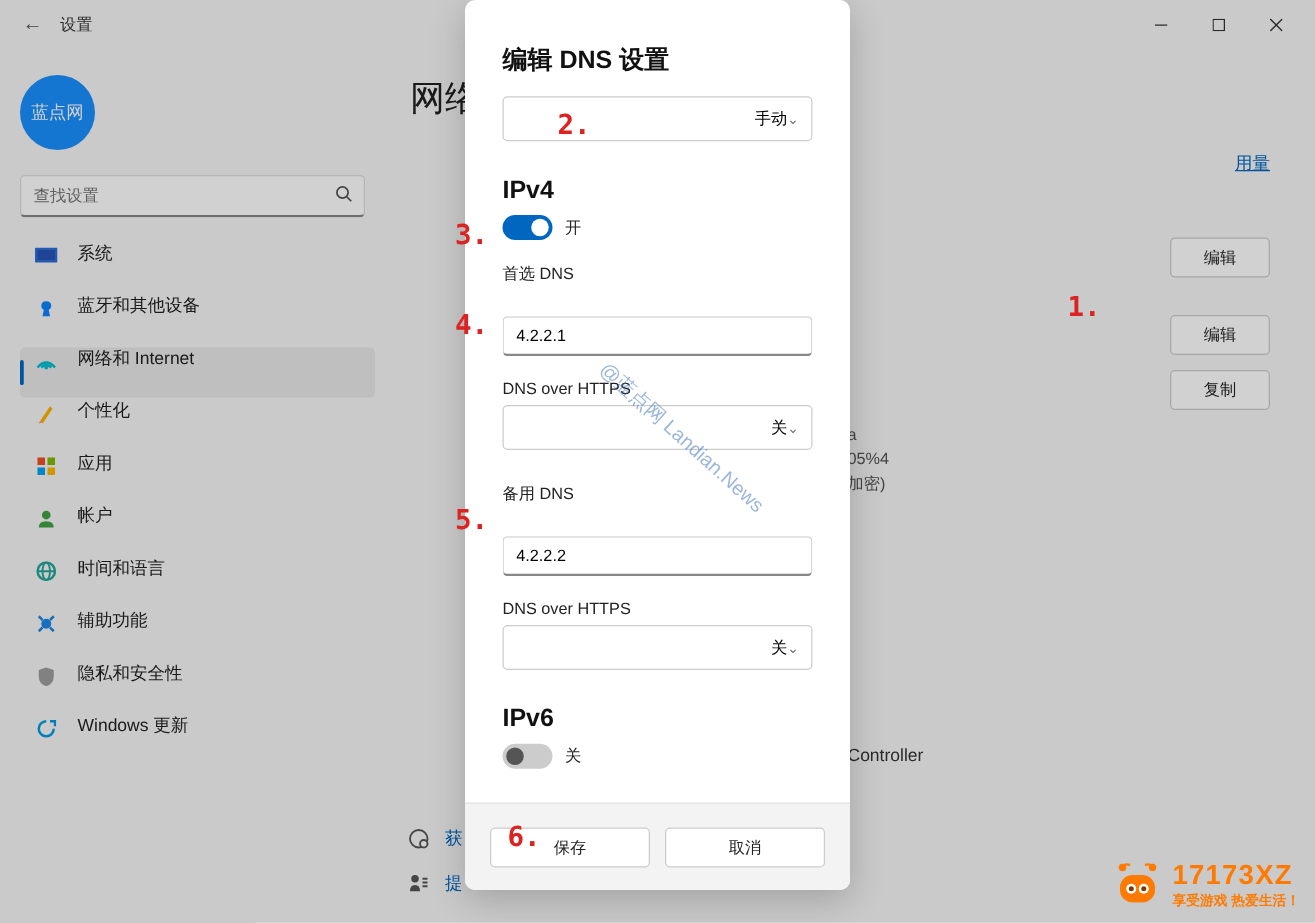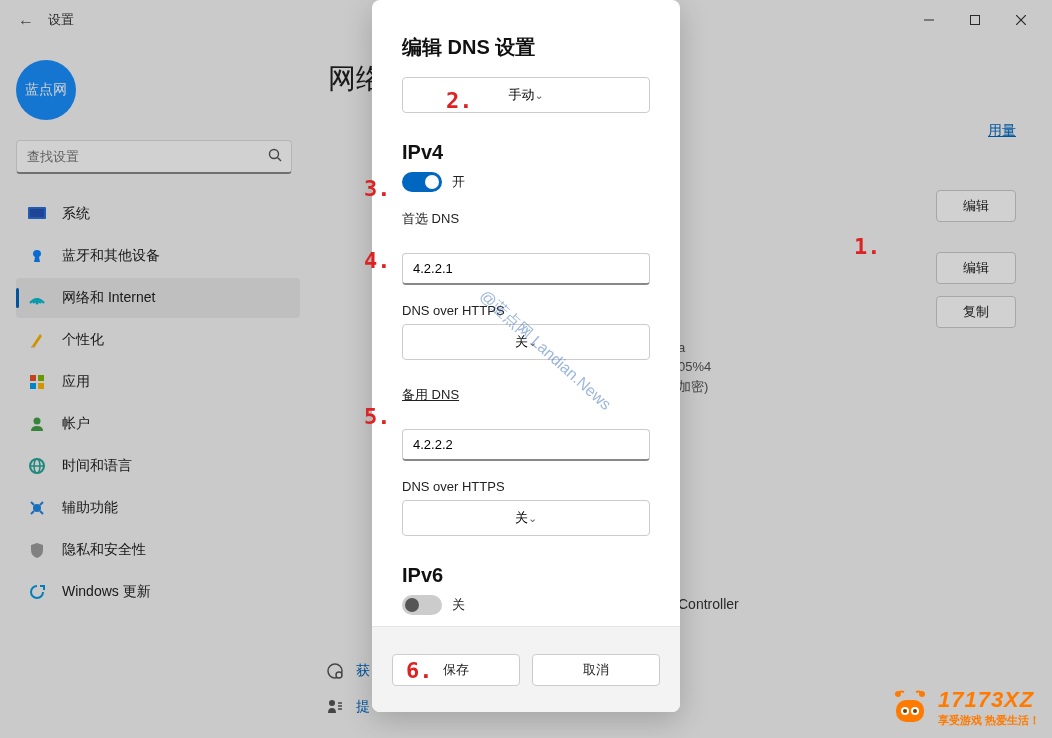--- a/index.html
+++ b/index.html
@@ -16,63 +16,63 @@
 .layout { display: flex; height: calc(100% - 40px); }
 .sidebar { width: 300px; padding: 8px 0 8px 16px; }
 .content { flex: 1; padding: 20px 36px 0 28px; }
 
 
 .avatar { width: 60px; height: 60px; border-radius: 50%; background: #1a90ff; color: #fff; display: flex; align-items: center; justify-content: center; font-size: 14px; margin: 12px 0 20px 0; }
 .searchwrap { position: relative; width: 276px; margin-bottom: 20px; }
 .searchbox { width: 100%; height: 34px; border: 1px solid #ddd; border-bottom: 2px solid #888; border-radius: 4px; background: #fff; padding: 0 34px 0 10px; font-size: 13px; outline: none; }
 .searchwrap .sicon { position: absolute; right: 10px; top: 8px; font-size: 14px; color: #555; }
 
-.navitem { display: flex; align-items: center; height: 40px; padding-left: 10px; font-size: 14px; color: #222; border-radius: 4px; cursor: pointer; margin-bottom: 2px; position: relative; }
+.navitem { display: flex; align-items: flex-start; height: 40px; padding-left: 10px; font-size: 14px; color: #222; border-radius: 4px; cursor: pointer; margin-bottom: 2px; position: relative; }
 .navitem.active { background: #e9e9e9; }
 .navitem.active::before { content: ""; position: absolute; left: 0; top: 10px; bottom: 10px; width: 3px; background: #0067c0; border-radius: 2px; }
 .navitem .nicon { width: 22px; height: 22px; margin-right: 14px; display: flex; align-items: center; justify-content: center; font-size: 14px; }
 
 
 .pagetitle { font-size: 28px; font-weight: 500; color: #222; margin-bottom: 24px; }
 .row { display: flex; align-items: center; justify-content: flex-end; margin-bottom: 12px; }
 .link { color: #0067c0; font-size: 14px; margin-right: 280px; text-align: center; text-decoration: underline; }
 .btn { min-width: 80px; height: 32px; border: 1px solid #ccc; background: #fff; border-radius: 4px; font-size: 13px; color: #222; display: flex; align-items: center; justify-content: center; cursor: pointer; }
 .infoline { color: #555; font-size: 13px; margin-left: 350px; margin-bottom: 4px; }
 .infoline2 { color: #333; font-size: 14px; margin-left: 350px; margin-top: 200px; }
 
 
 .backdrop { position: absolute; inset: 0; background: rgba(0,0,0,0.18); }
 
 
 .dialog { position: absolute; left: 372px; top: 0; width: 308px; height: 712px; background: #fff; border-radius: 8px; box-shadow: 0 8px 30px rgba(0,0,0,0.2); display: flex; flex-direction: column; overflow: hidden; }
 .dbody { flex: 1; padding: 34px 30px 10px 30px; overflow: hidden; }
 .dtitle { font-size: 20px; font-weight: 600; color: #111; margin-bottom: 16px; }
-.dselect { width: 100%; height: 36px; border: 1px solid #ccc; border-radius: 4px; padding: 0 10px; font-size: 13px; display: flex; align-items: center; justify-content: center; cursor: pointer; background: #fff; }
+.dselect { width: 100%; height: 36px; border: 1px solid #ccc; border-radius: 4px; padding: 0 10px; font-size: 13px; display: flex; align-items: center; justify-content: flex-end; cursor: pointer; background: #fff; }
 .dselect .chev { font-size: 11px; color: #666; }
 .sect { font-size: 20px; font-weight: 600; color: #111; margin-top: 28px; margin-bottom: 8px; }
 .toggle-row { display: flex; align-items: center; gap: 10px; }
 .toggle { width: 40px; height: 20px; border-radius: 10px; background: #0067c0; position: relative; cursor: pointer; }
 .toggle.off { background: #ccc; }
 .toggle .knob { width: 14px; height: 14px; border-radius: 50%; background: #fff; position: absolute; top: 3px; right: 3px; }
 .toggle.off .knob { left: 3px; right: auto; background: #555; }
 .toglabel { font-size: 13px; color: #222; }
 .flabel { font-size: 13px; color: #222; margin-top: 18px; margin-bottom: 6px; }
 .finput { width: 100%; height: 32px; border: 1px solid #ccc; border-bottom: 2px solid #888; border-radius: 4px; padding: 0 10px; font-size: 13px; outline: none; margin-top: 19px; }
-.dfooter { height: 86px; border-top: 1px solid #e4e4e4; background: #f3f3f3; display: flex; align-items: center; justify-content: center; gap: 12px; padding: 0 20px; }
+.dfooter { height: 70px; border-top: 1px solid #e4e4e4; background: #f3f3f3; display: flex; align-items: center; justify-content: center; gap: 12px; padding: 0 20px; }
 .dfooter .btn { flex: 1; }
 
 
 .annot { position: absolute; color: #d22; font-weight: 700; font-size: 22px; font-family: Consolas, monospace; pointer-events: none; }
 
 
 .watermark { position: absolute; left: 460px; top: 340px; transform: rotate(42deg); color: #3a6fb8; opacity: 0.5; font-size: 16px; pointer-events: none; }
 .brandlogo { position: absolute; right: 12px; bottom: 10px; display: flex; align-items: center; gap: 8px; }
 .brandlogo .robot { width: 40px; height: 40px; }
 .brandlogo .bt { display: flex; flex-direction: column; }
-.brandlogo .bt1 { font-size: 22px; font-weight: 800; font-style: italic; color: #ff7a00; letter-spacing: 1px; }
+.brandlogo .bt1 { font-size: 22px; font-weight: 800; color: #ff7a00; letter-spacing: 1px; }
 .brandlogo .bt2 { font-size: 11px; color: #ff7a00; font-weight: 600; }
 
 
 .helper { position: absolute; left: 326px; display: flex; align-items: center; gap: 12px; color: #0067c0; font-size: 14px; }
 </style>
 </head>
 <body>
 
 <div class="titlebar">
   <div class="back">←</div>
@@ -263,21 +263,21 @@
 
     <div class="flabel">首选 DNS</div>
     <input class="finput" value="4.2.2.1" style="">
 
     <div class="flabel">DNS over HTTPS</div>
     <div class="dselect">
       <span>关</span>
       <span class="chev">⌄</span>
     </div>
 
-    <div class="flabel" style="margin-top:26px;text-decoration:underline;">备用 DNS</div>
+    <div class="flabel" style="margin-top:26px;">备用 DNS</div>
     <input class="finput" value="4.2.2.2" style="">
 
     <div class="flabel">DNS over HTTPS</div>
     <div class="dselect">
       <span>关</span>
       <span class="chev">⌄</span>
     </div>
 
     <div class="sect">IPv6</div>
     <div class="toggle-row">

